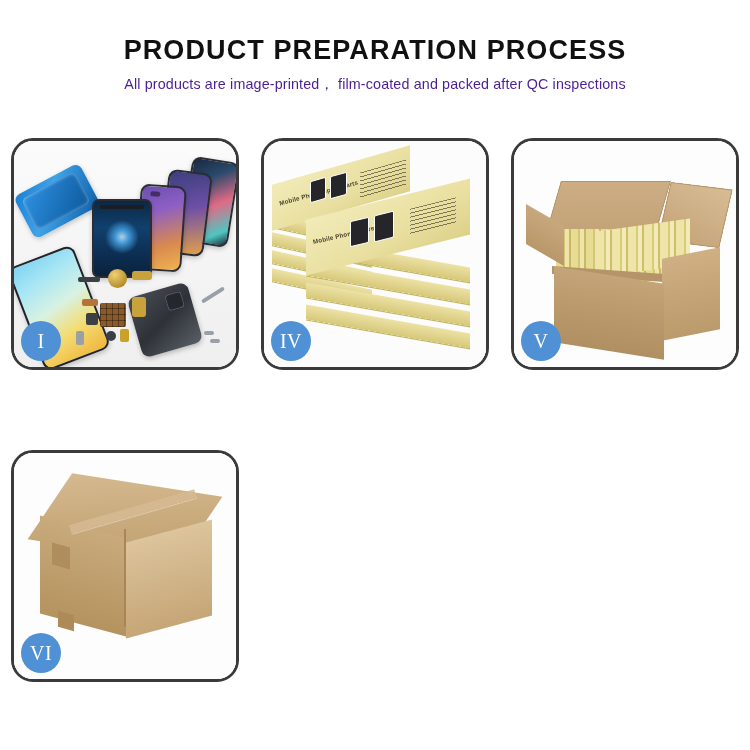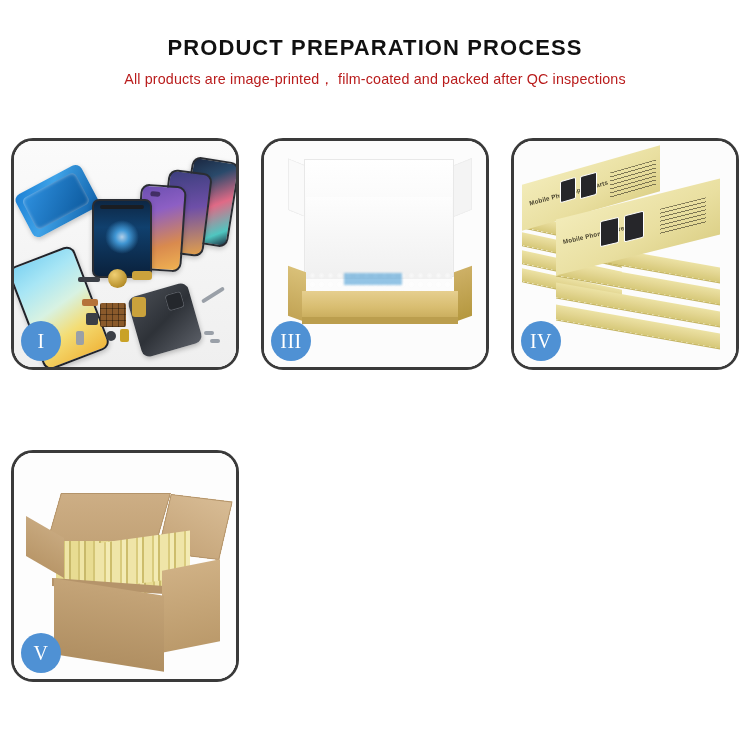--- a/index.html
+++ b/index.html
@@ -22,35 +22,35 @@
   .header {
     position: absolute;
     left: 0; top: 0;
     width: 750px;
     text-align: center;
   }
   .title {
     margin: 0;
     padding-top: 36px;
     font-family: "Liberation Sans", sans-serif;
-    font-size: 22px;
+    font-size: 27px;
     font-weight: 700;
     letter-spacing: 1.1px;
     color: #111111;
     line-height: 1.05;
     white-space: nowrap;
   }
   .subtitle {
     margin: 0;
     padding-top: 11px;
     font-family: "Liberation Sans", sans-serif;
     font-size: 14.3px;
     font-weight: 400;
     letter-spacing: 0.15px;
-    color: #b91c1c;
+    color: #4c1d95;
     white-space: nowrap;
   }
 
   
   .grid {
     position: absolute;
     left: 11px;
     top: 138px;
     width: 728px;
     height: 544px;
@@ -440,36 +440,20 @@
         <div class="part gold" style="left:106px;top:188px;width:9px;height:13px;"></div>
         <div class="part silver" style="left:62px;top:190px;width:8px;height:14px;"></div>
         <div class="part silver" style="left:186px;top:152px;width:26px;height:4px;transform:rotate(-32deg);"></div>
         <div class="part silver" style="left:190px;top:190px;width:10px;height:4px;border-radius:2px;"></div>
         <div class="part silver" style="left:196px;top:198px;width:10px;height:4px;border-radius:2px;"></div>
       </div>
       <div class="badge">I</div>
     </div>
 
 
-    <div class="panel">
-      <div class="panel-stage">
-        <div class="p3-bg"></div>
-        <div class="p3-lidleft"></div>
-        <div class="p3-lidright"></div>
-        <div class="p3-lidback"></div>
-        <div class="p3-foam"></div>
-        <div class="p3-contents"></div>
-        <div class="p3-contents-tint"></div>
-        <div class="p3-sideL"></div>
-        <div class="p3-sideR"></div>
-        <div class="p3-front"></div>
-        <div class="p3-bottomedge"></div>
-      </div>
-      <div class="badge">III</div>
-    </div>
 
     <div class="panel">
       <div class="panel-stage">
         <div class="p4-bg"></div>
         <div class="p4-stack">
 
           <div class="ybox" style="left:8px;top:66px;width:100px;height:13px;transform:skewY(12deg);"></div>
           <div class="ybox" style="left:8px;top:84px;width:100px;height:13px;transform:skewY(12deg);"></div>
           <div class="ybox" style="left:8px;top:102px;width:100px;height:13px;transform:skewY(12deg);"></div>
           <div class="ybox" style="left:8px;top:120px;width:100px;height:13px;transform:skewY(12deg);"></div>
@@ -504,15 +488,28 @@
         <div class="p5-goods"></div>
         <div class="p5-goods2"></div>
         <div class="p5-flapleft"></div>
         <div class="p5-rim"></div>
         <div class="p5-side"></div>
         <div class="p5-front"></div>
       </div>
       <div class="badge">V</div>
     </div>
 
+    <div class="panel">
+      <div class="panel-stage">
+        <div class="p6-bg"></div>
+        <div class="p6-top"></div>
+        <div class="p6-left"></div>
+        <div class="p6-right"></div>
+        <div class="p6-edge"></div>
+        <div class="p6-tape"></div>
+        <div class="p6-tab1"></div>
+        <div class="p6-tab2"></div>
+      </div>
+      <div class="badge">VI</div>
+    </div>
 
   </div>
 </div>
 
 </body></html>

